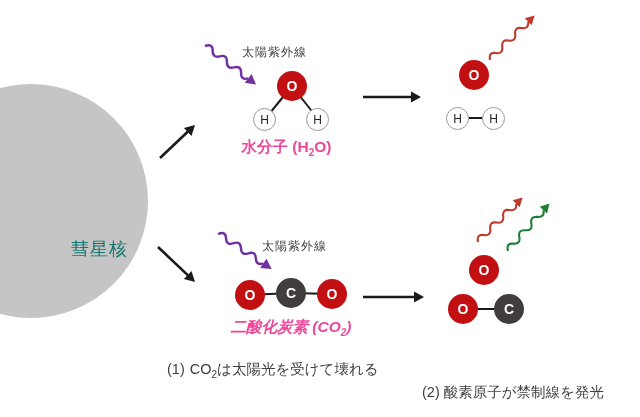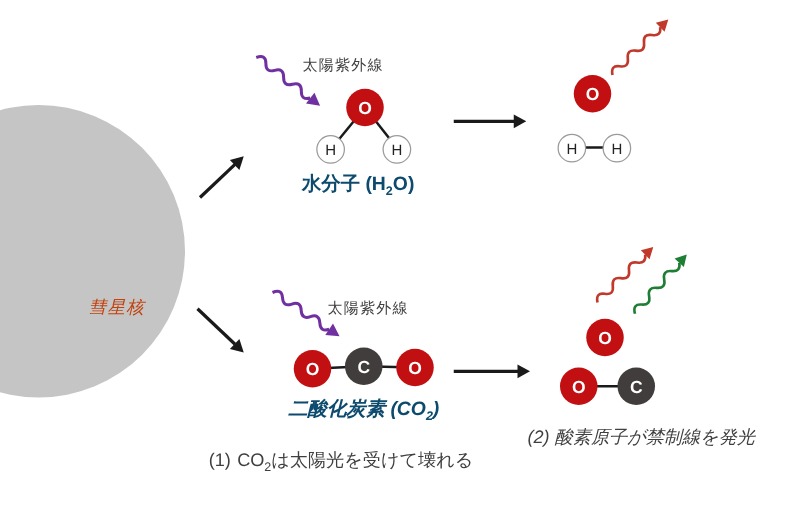--- a/index.html
+++ b/index.html
@@ -5,32 +5,32 @@
   html,body{margin:0;padding:0;background:#fff;}
   .canvas{
     position:relative;width:640px;height:417px;background:#ffffff;overflow:hidden;
     font-family:"Liberation Sans","DejaVu Sans",sans-serif;
   }
   .comet{
     position:absolute;left:-86px;top:84px;width:234px;height:234px;
     border-radius:50%;background:#c5c5c5;
   }
   .comet-label{
-    position:absolute;left:71px;top:237px;font-size:14px;color:#c2410c;letter-spacing:1px;font-style:italic;
+    position:absolute;left:71px;top:237px;font-size:18px;color:#0f766e;letter-spacing:1px;
   }
   .svg-layer{position:absolute;left:0;top:0;}
   .atom{
     position:absolute;border-radius:50%;display:flex;align-items:center;justify-content:center;
     box-sizing:border-box;
   }
   .atom.o{width:30px;height:30px;background:#c20f12;color:#fff;font-weight:bold;font-size:14px;}
   .atom.c{width:30px;height:30px;background:#413d3c;color:#fff;font-weight:bold;font-size:14px;}
   .atom.h{width:23px;height:23px;background:#fff;border:1.5px solid #9a9a9a;color:#222;font-size:12px;}
   .uv-label{position:absolute;font-size:12px;color:#404040;letter-spacing:1px;}
-  .mol-label{position:absolute;font-size:15.5px;font-weight:bold;color:#0c4a6e;text-align:center;white-space:nowrap;}
+  .mol-label{position:absolute;font-size:15.5px;font-weight:bold;color:#ec4899;text-align:center;white-space:nowrap;}
   .mol-label sub,.caption sub{font-size:10px;}
   .caption{position:absolute;font-size:14.5px;color:#3f3f3f;line-height:20px;display:flex;gap:5px;white-space:nowrap;}
 </style>
 </head>
 <body>
 
 <div class="canvas">
 
   <div class="comet"></div>
   <div class="comet-label">彗星核</div>
@@ -136,17 +136,17 @@
       <span>C</span>
     </div>
 
   <div class="caption" style="left:167px;top:359px;">
     <span>(1)</span>
     <span>
       <span style="display:block;"><span>CO</span><sub>2</sub><span>は太陽光を受けて壊れる</span></span>
     </span>
   </div>
 
-  <div class="caption" style="left:422px;top:340px;font-style:italic;">
+  <div class="caption" style="left:422px;top:382px;">
     <span>(2) 酸素原子が禁制線を発光</span>
   </div>
 
 </div>
 
 </body></html>

